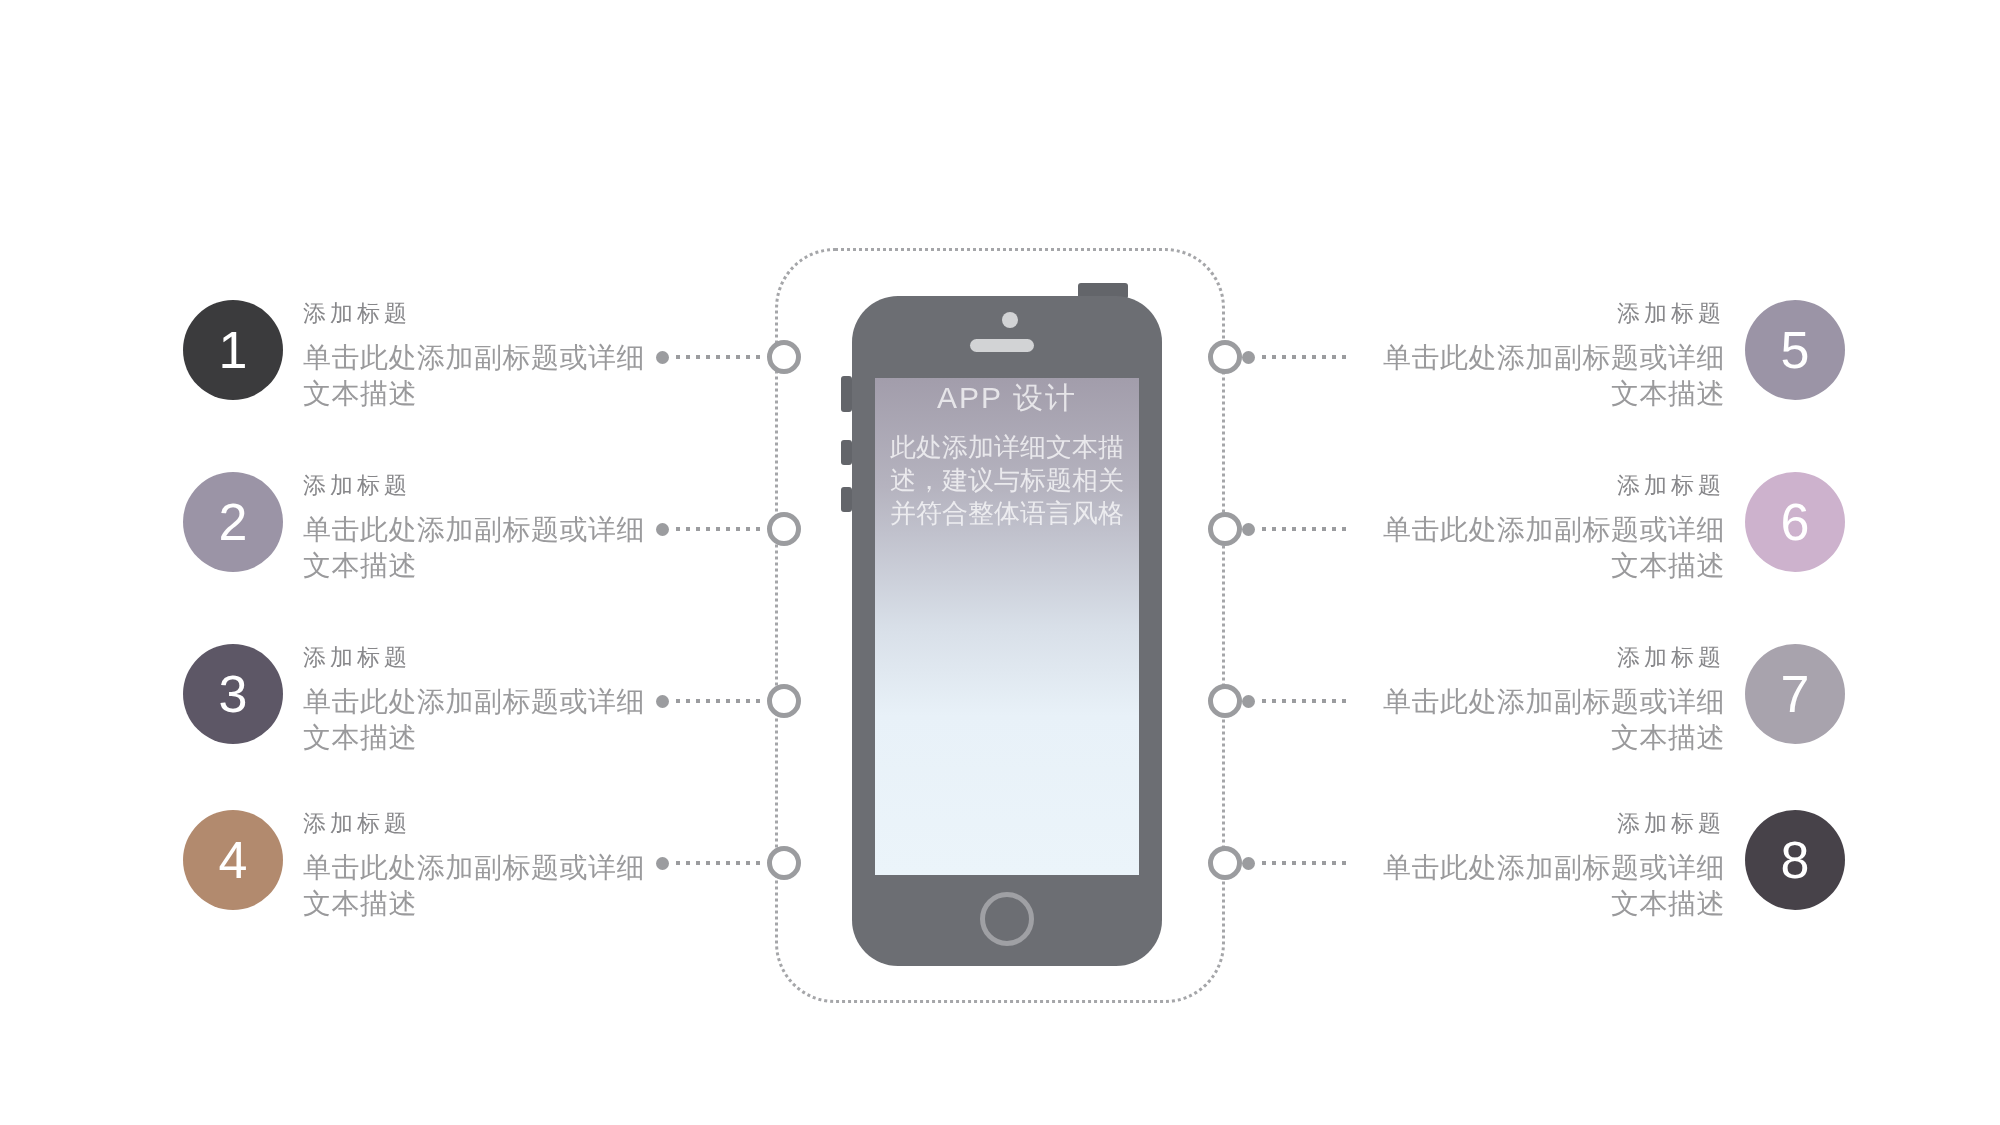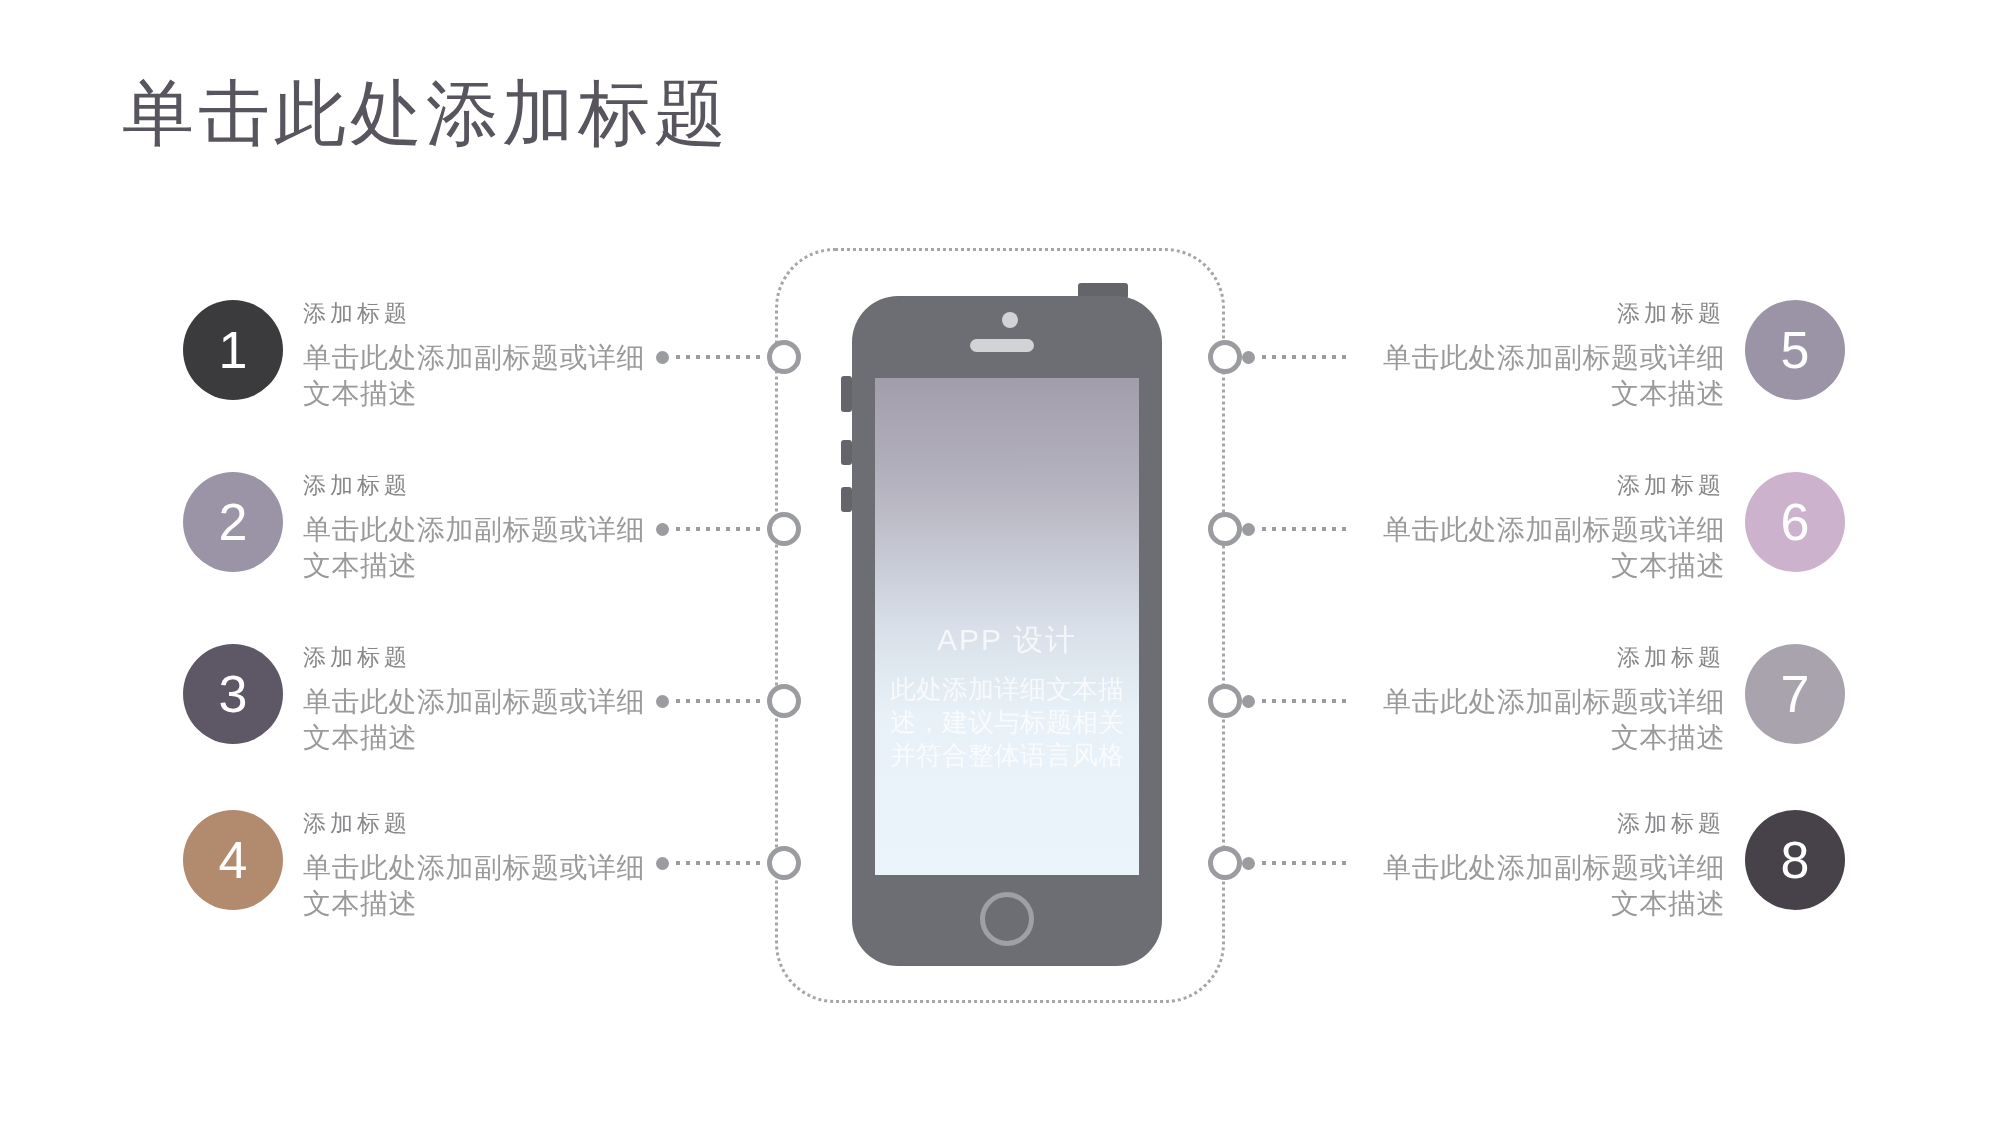--- a/index.html
+++ b/index.html
@@ -64,34 +64,33 @@
   }
   .phone-speaker {
     position:absolute; left:118px; top:43px; width:64px; height:13px;
     border-radius:7px; background:#d2d3d5;
   }
   .phone-screen {
     position:absolute; left:23px; top:82px; width:264px; height:497px;
     background:linear-gradient(180deg,#a29dab 0%,#b5b3bf 22%,#d8dfe8 50%,#e8f1f8 68%,#ebf4fa 100%);
     overflow:hidden; text-align:center;
   }
-  .screen-text { padding-top:242px; color:rgba(255,255,255,0.72); }
+  .screen-text { color:rgba(255,255,255,0.72); }
   .screen-title { font-size:30px; letter-spacing:2px; }
   .screen-desc  { margin-top:12px; padding:0 9px; font-size:26px; line-height:33px; }
   .home-button {
     position:absolute; left:128px; top:596px; width:54px; height:54px;
     border-radius:50%; border:5px solid #9fa0a4; background:transparent;
   }
 </style>
 </head>
 <body>
 
 <div class="slide">
 
-  <div class="slide-title">单击此处添加标题</div>
 
   <div class="dotted-frame"></div>
 
   <div class="phone-power"></div>
   <div class="side-btn b1"></div>
   <div class="side-btn b2"></div>
   <div class="side-btn b3"></div>
   <div class="phone-body">
     <div class="phone-camera"></div>
     <div class="phone-speaker"></div>

